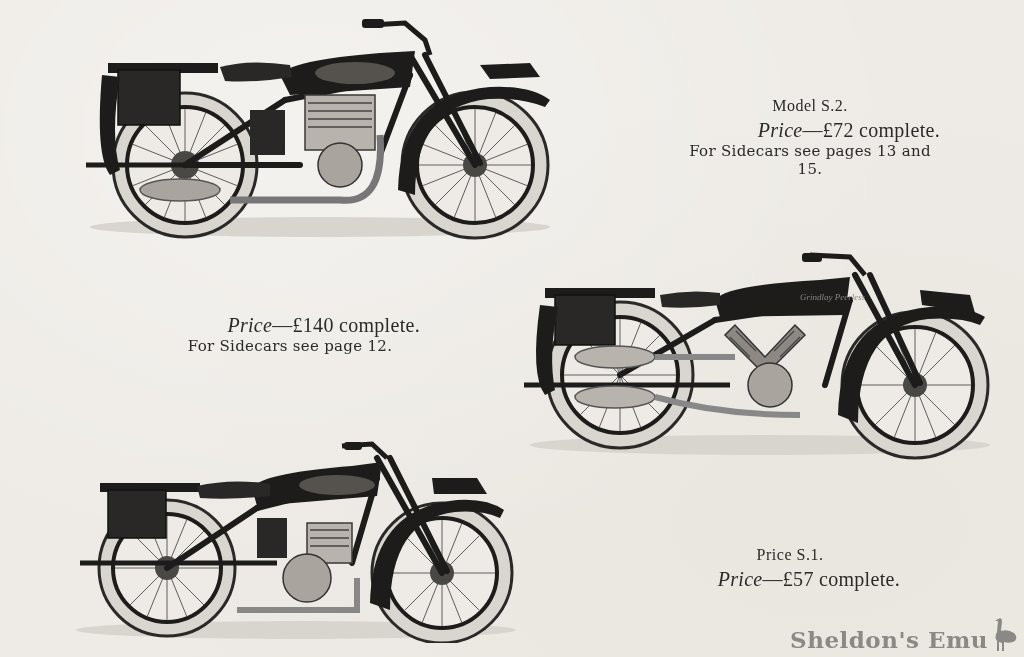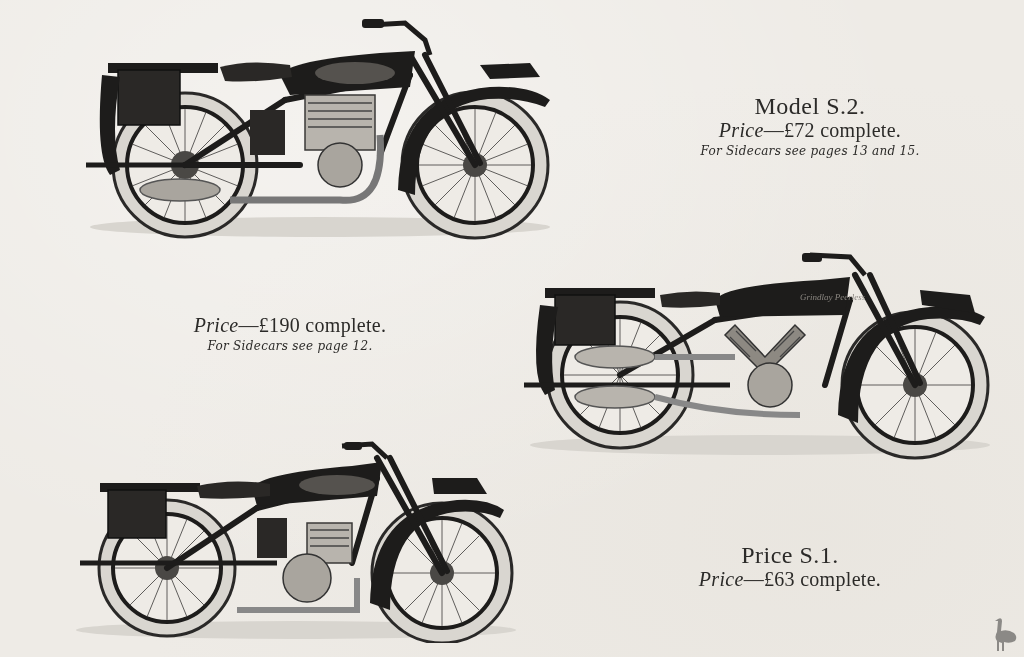--- a/index.html
+++ b/index.html
@@ -15,30 +15,30 @@
     background:
       radial-gradient(ellipse at 30% 20%, rgba(255,255,255,0.35), transparent 60%),
       radial-gradient(ellipse at 80% 80%, rgba(220,215,205,0.25), transparent 60%),
       #eeebe6;
   }
   .caption {
     position: absolute; text-align: center;
   }
   .caption .model {
     font-family: "Liberation Serif", serif;
-    font-size: 24px; letter-spacing: 0.5px; line-height: 24px;
+    font-size: 16px; letter-spacing: 0.5px; line-height: 24px;
   }
   .caption .price {
     font-family: "Liberation Serif", serif;
-    font-size: 20px; letter-spacing: 0.3px; line-height: 24px;
+    font-size: 20px; letter-spacing: 0.3px; line-height: 24px; text-align: right;
   }
   .caption .price i { font-style: italic; }
   .caption .sidecar {
     font-family: "DejaVu Serif", serif;
-    font-size: 12px; letter-spacing: 0.3px; line-height: 18px; font-style: italic;
+    font-size: 15px; letter-spacing: 0.3px; line-height: 18px;
   }
   .bike { position: absolute; }
   .watermark {
     position: absolute; right: 6px; bottom: 4px;
     font-family: "DejaVu Serif", serif; font-weight: bold;
     font-size: 23px; color: #8b8986; letter-spacing: 0.5px;
     display: flex; align-items: flex-end;
   }
   .watermark svg { margin-left: 2px; }
 </style>
@@ -118,21 +118,21 @@
     <rect x="282" y="4" width="22" height="9" rx="3" fill="#1d1c1b"></rect>
   </svg>
 
   <div class="caption" style="left:680px; top:94px; width:260px;">
     <div class="model">Model S.2.</div>
     <div class="price"><i>Price</i><span>—£72 complete.</span></div>
     <div class="sidecar">For Sidecars see pages 13 and 15.</div>
   </div>
 
   <div class="caption" style="left:160px; top:313px; width:260px;">
-    <div class="price"><i>Price</i><span>—£190 complete.</span></div>
+    <div class="price"><i>Price</i><span>—£140 complete.</span></div>
     <div class="sidecar">For Sidecars see page 12.</div>
   </div>
 
   <svg class="bike" style="left:520px; top:245px;" width="480" height="215" viewBox="0 0 480 215">
     <ellipse cx="240" cy="200" rx="230" ry="10" fill="#d8d5cf"></ellipse>
     <circle cx="100" cy="130" r="73" fill="#d9d6d0" stroke="#2a2928" stroke-width="3"></circle>
     <circle cx="100" cy="130" r="58" fill="#eeebe6" stroke="#1d1c1b" stroke-width="4"></circle>
     <g stroke="#3a3937" stroke-width="0.8">
       <line x1="100" y1="74" x2="100" y2="186"></line>
         <line x1="44" y1="130" x2="156" y2="130"></line>
@@ -233,22 +233,23 @@
       <line x1="238" y1="108" x2="277" y2="108"></line>
     </g>
     <circle cx="235" cy="140" r="24" fill="#a9a59e" stroke="#333" stroke-width="1.5"></circle>
     <path d="M165 172 L285 172 L285 140" stroke="#888" stroke-width="6" fill="none"></path>
     <path d="M270 8 L300 6 L315 20" stroke="#1d1c1b" stroke-width="5" fill="none"></path>
     <rect x="272" y="4" width="18" height="8" rx="3" fill="#1d1c1b"></rect>
   </svg>
 
   <div class="caption" style="left:680px; top:543px; width:220px;">
     <div class="model">Price S.1.</div>
-    <div class="price"><i>Price</i><span>—£63 complete.</span></div>
+    <div class="price"><i>Price</i><span>—£57 complete.</span></div>
   </div>
 
   <div class="watermark">
+    <span>Sheldon's Emu</span>
     <svg width="28" height="36" viewBox="0 0 28 36">
       <path d="M8 2 Q12 0 12 4 L11 14 Q18 12 24 16 Q28 20 25 24 Q20 27 14 25 L14 34 L12 34 L12 26 L9 25 L9 34 L7 34 L7 24 Q4 20 7 15 L8 4 L5 4 Z" fill="#8b8986"></path>
     </svg>
   </div>
 
 </div>
 
 </body></html>

